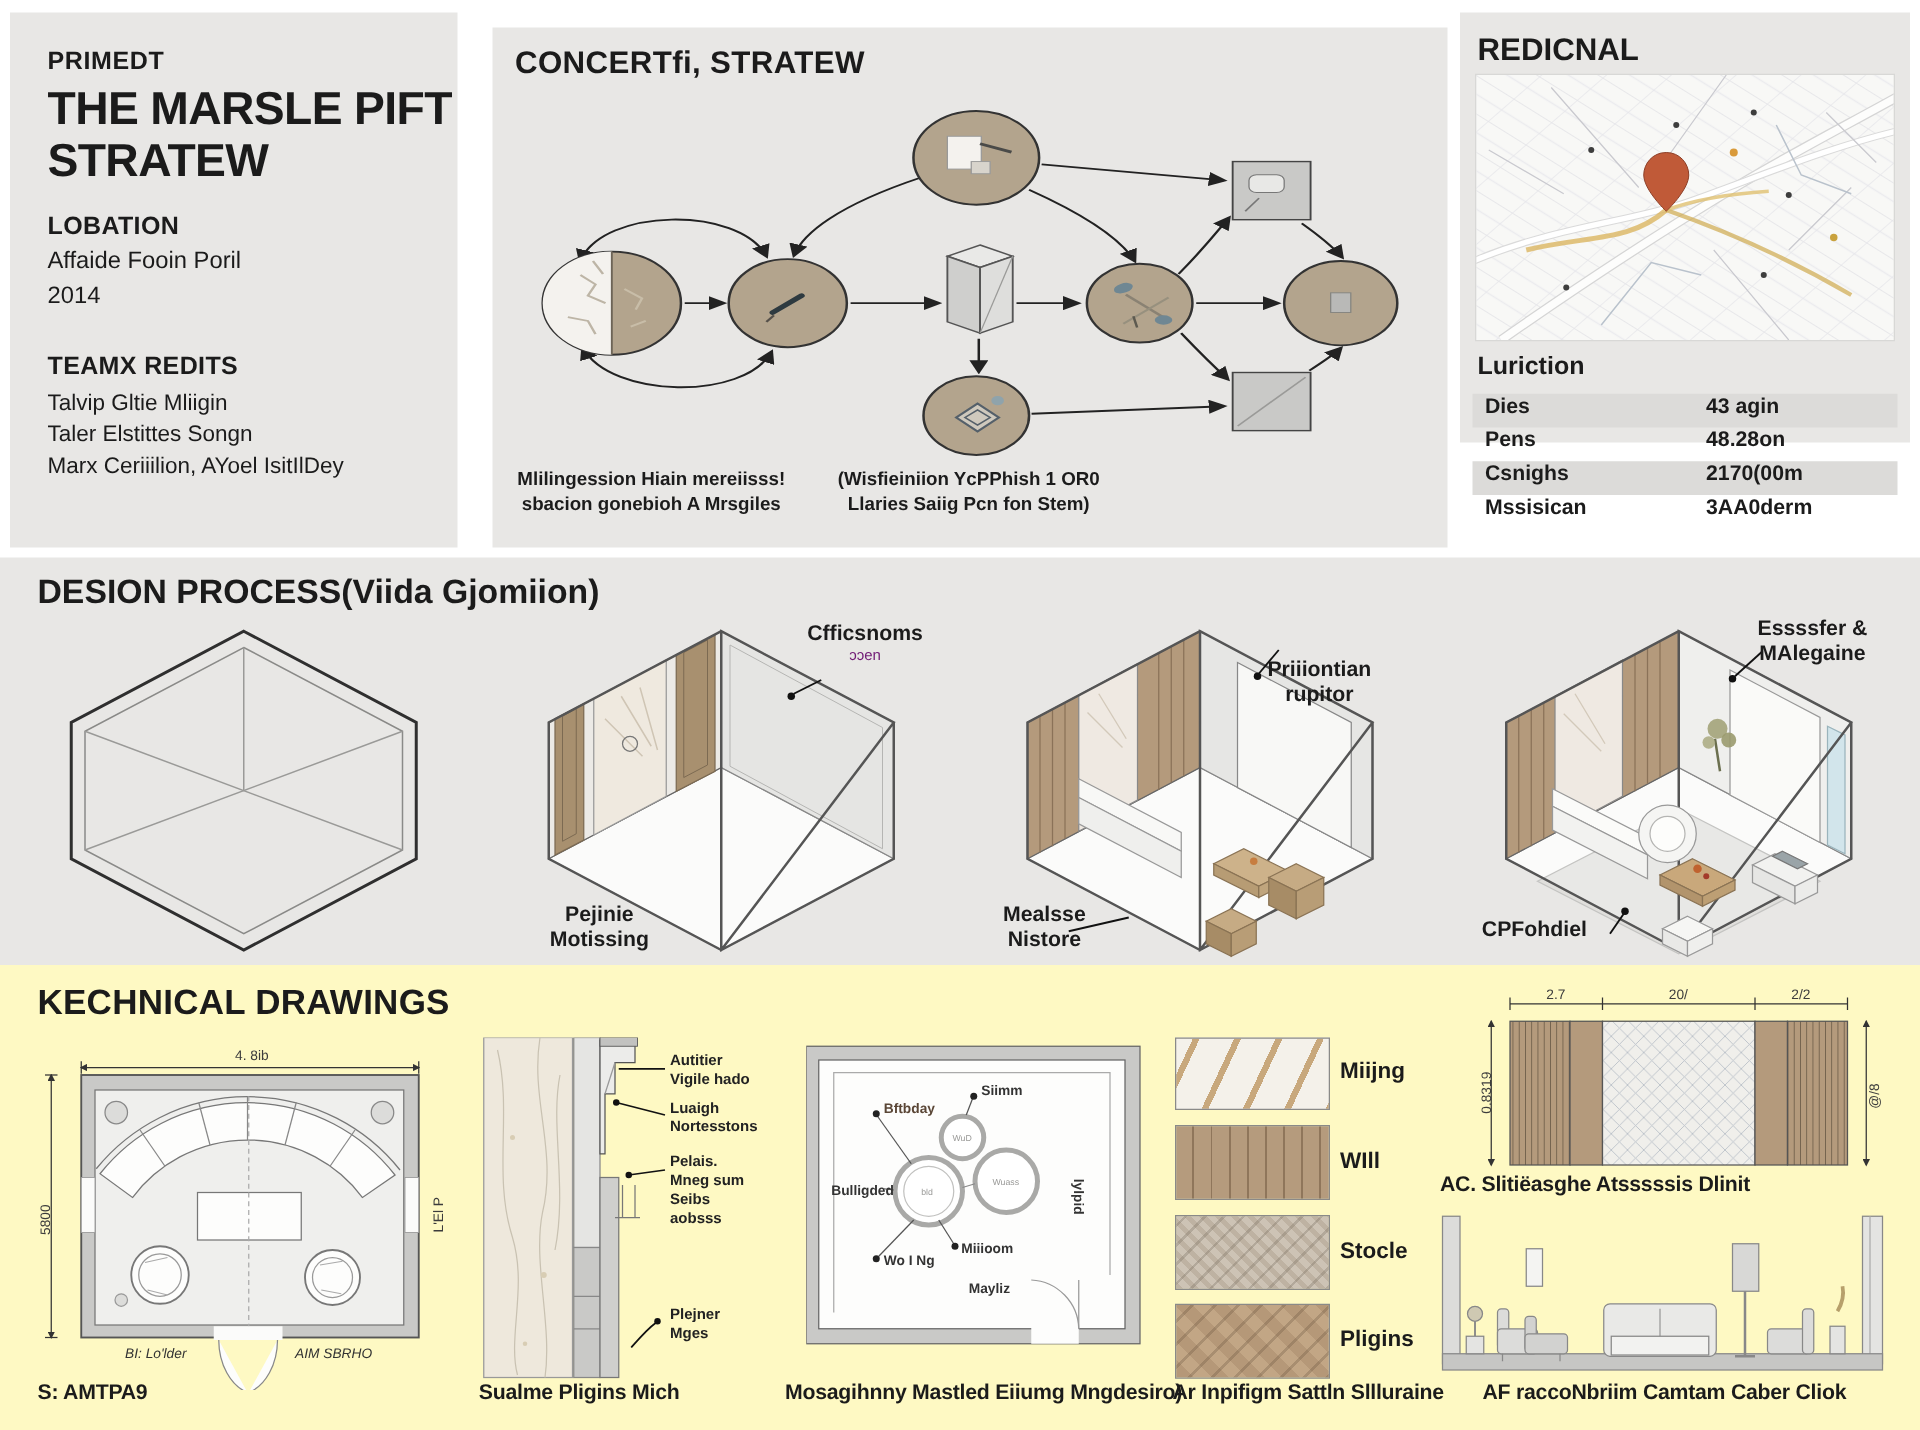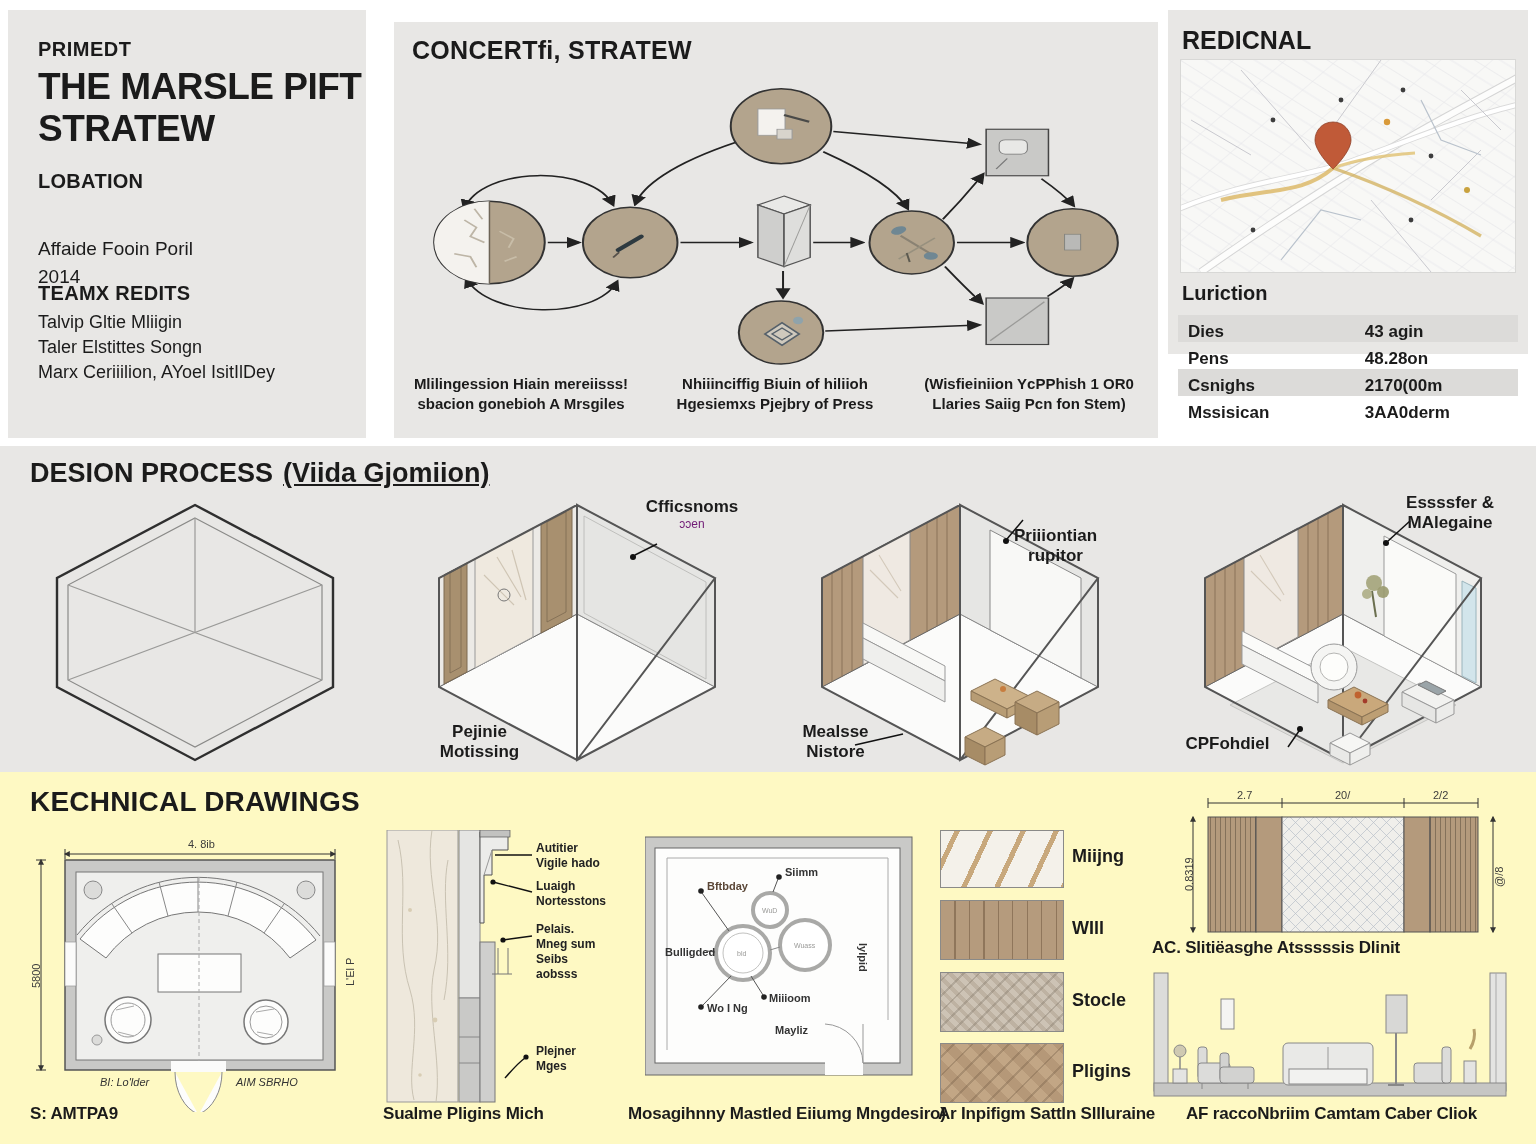--- a/index.html
+++ b/index.html
@@ -5,47 +5,47 @@
   html,body{margin:0;padding:0;}
   body{width:1536px;height:1144px;position:relative;background:#ffffff;
        font-family:"Liberation Sans", sans-serif;color:#1b1b1b;overflow:hidden;}
   .card{position:absolute;background:#e8e7e5;}
   .abs{position:absolute;}
   
   #info-card{left:8px;top:10px;width:358px;height:428px;padding:0;}
   .eyebrow{position:absolute;left:30px;top:28px;font-size:20px;font-weight:700;letter-spacing:.5px;}
   .big-title{position:absolute;left:30px;top:56px;font-size:37px;font-weight:700;line-height:1.14;letter-spacing:-.5px;}
   .sec-label{font-size:20px;font-weight:700;letter-spacing:.3px;}
-  .sec-val{font-size:19px;font-weight:400;margin-top:40px;}
+  .sec-val{font-size:19px;font-weight:400;}
   #loc-label{left:30px;top:160px;}
   #loc-val{left:30px;top:188px;}
   #loc-year{left:30px;top:216px;}
   #team-label{left:30px;top:272px;}
   .team-line{font-size:18px;font-weight:400;line-height:1.4;}
   #team-1{left:30px;top:300px;} #team-2{left:30px;top:325px;} #team-3{left:30px;top:350px;}
   
   #concept-card{left:394px;top:22px;width:764px;height:416px;}
   #concept-title{position:absolute;left:18px;top:14px;font-size:25px;font-weight:700;letter-spacing:.3px;}
   #concept-svg{position:absolute;left:10px;top:48px;}
   .concept-captions{position:absolute;left:0;top:352px;width:764px;display:flex;}
   .ccap{width:254px;text-align:center;font-size:15px;font-weight:700;line-height:1.3;}
   
   #regional-card{left:1168px;top:10px;width:360px;height:344px;}
   #regional-title{position:absolute;left:14px;top:16px;font-size:25px;font-weight:700;}
   #map-box{position:absolute;left:13px;top:50px;width:334px;height:212px;background:#f7f7f5;outline:1px solid #d8d8d6;}
   #regional-sub{position:absolute;left:14px;top:272px;font-size:20px;font-weight:600;}
   .reg-table{position:absolute;left:10px;top:305px;width:340px;font-size:17px;}
-  .reg-row{display:flex;height:27px;align-items:flex-end;}
+  .reg-row{display:flex;height:27px;align-items:flex-start;}
   .reg-row.alt{background:#dcdbd9;}
   .reg-label{width:52%;padding-left:10px;font-weight:600;}
   .reg-value{font-weight:600;}
   
   #process-band{left:0;top:446px;width:1536px;height:326px;}
   #process-title{position:absolute;left:30px;top:12px;font-size:27px;font-weight:700;}
-  #process-title .suffix{font-weight:600;margin-left:10px;text-decoration:underline;}
+  #process-title .suffix{font-weight:600;}
   .step-svg{position:absolute;top:49px;width:370px;height:275px;}
   #step1-svg{left:10px;} #step2-svg{left:392px;} #step3-svg{left:775px;} #step4-svg{left:1158px;}
   .step-label{position:absolute;text-align:center;font-size:17px;font-weight:700;line-height:1.2;}
   .step-label .sub{font-size:12px;font-weight:400;color:#701a75;display:block;}
   
   #tech-band{left:0;top:772px;width:1536px;height:372px;background:#fef9c3;}
   #tech-title{position:absolute;left:30px;top:14px;font-size:28px;font-weight:700;letter-spacing:.2px;}
   .tech-caption{position:absolute;font-size:17px;font-weight:700;letter-spacing:-.2px;white-space:nowrap;}
   .swatch{position:absolute;left:940px;width:124px;border:1px solid #8a8a88;box-sizing:border-box;}
   .swatch-label{position:absolute;left:1072px;font-size:18px;font-weight:700;}
@@ -160,24 +160,20 @@
     </g>
     <g>
       <rect x="579" y="304" width="62" height="62" fill="#c9c9c7" stroke="#444" stroke-width="1.5"></rect>
       <line x1="583" y1="361" x2="637" y2="309" stroke="#9a9a98" stroke-width="1.5"></line>
     </g>
   </svg>
   <div class="concept-captions">
     <div class="ccap">
       <div>Mlilingession Hiain mereiisss!</div>
       <div>sbacion gonebioh A Mrsgiles</div>
-    </div>
-    <div class="ccap">
-      <div>Nhiiinciffig Biuin of hiliioh</div>
-      <div>Hgesiemxs Pjejbry of Press</div>
     </div>
     <div class="ccap">
       <div>(Wisfieiniion YcPPhish 1 OR0</div>
       <div>Llaries Saiig Pcn fon Stem)</div>
     </div>
   </div>
 </div>
 
 <div class="card" id="regional-card">
   <div id="regional-title">REDICNAL</div>

